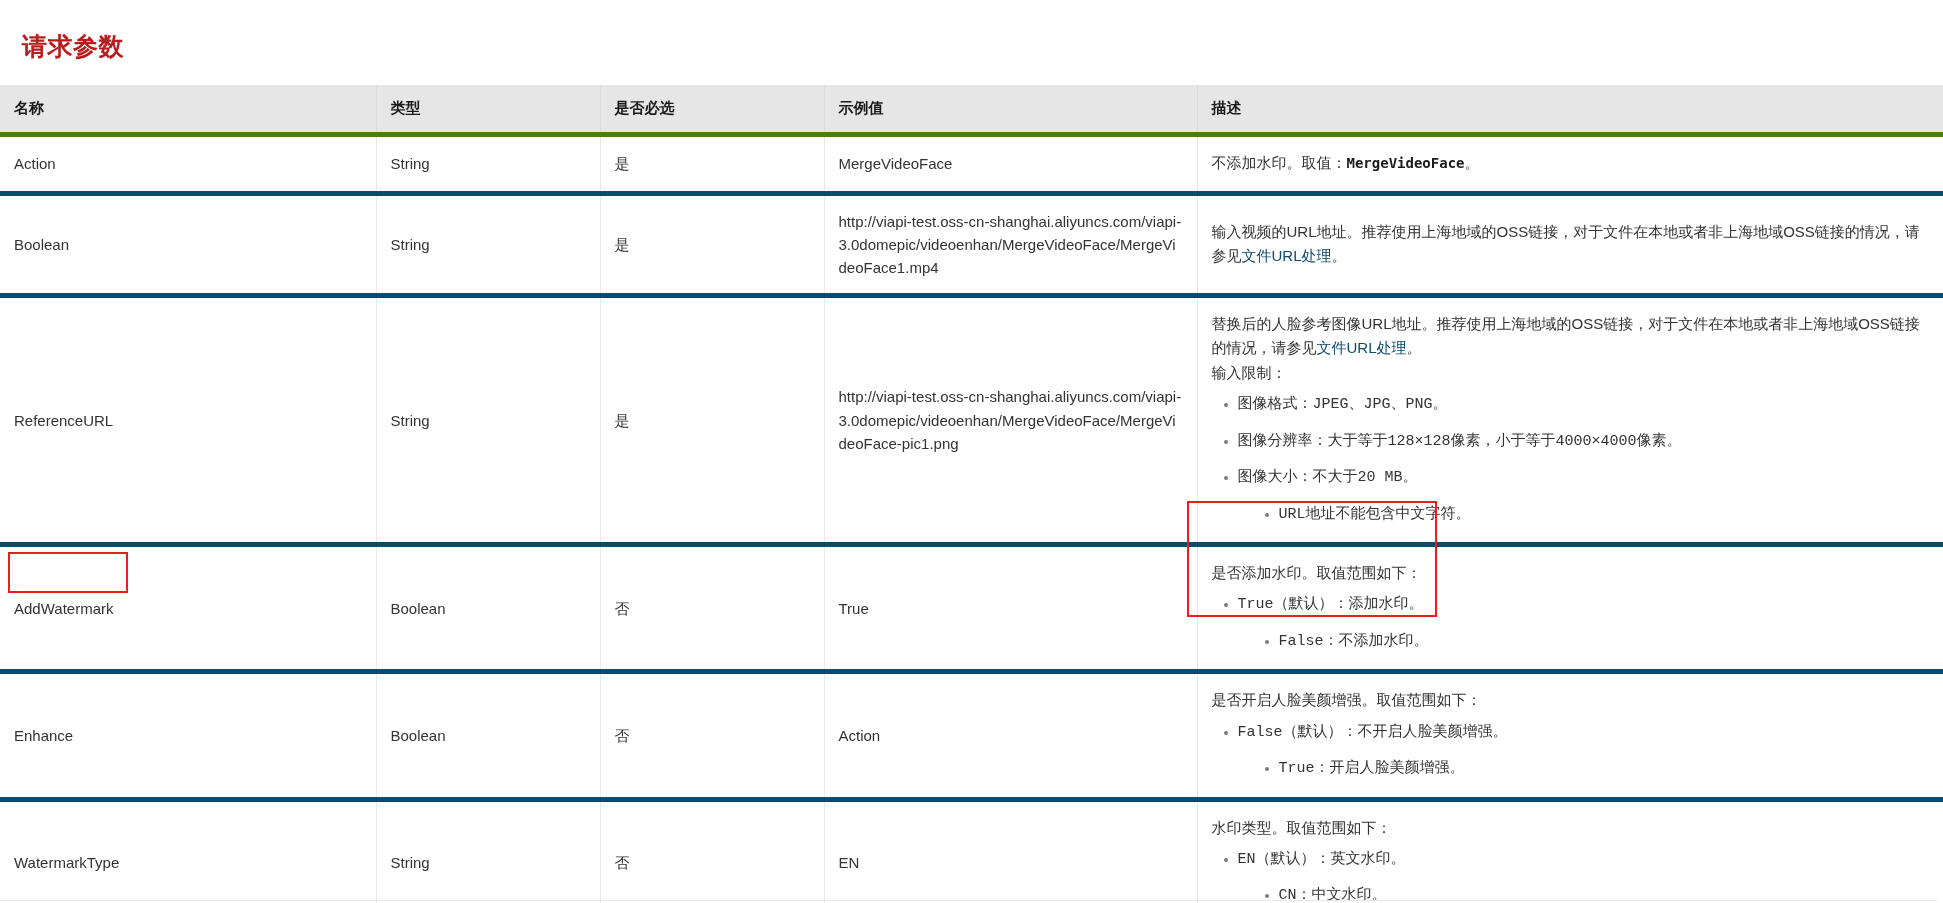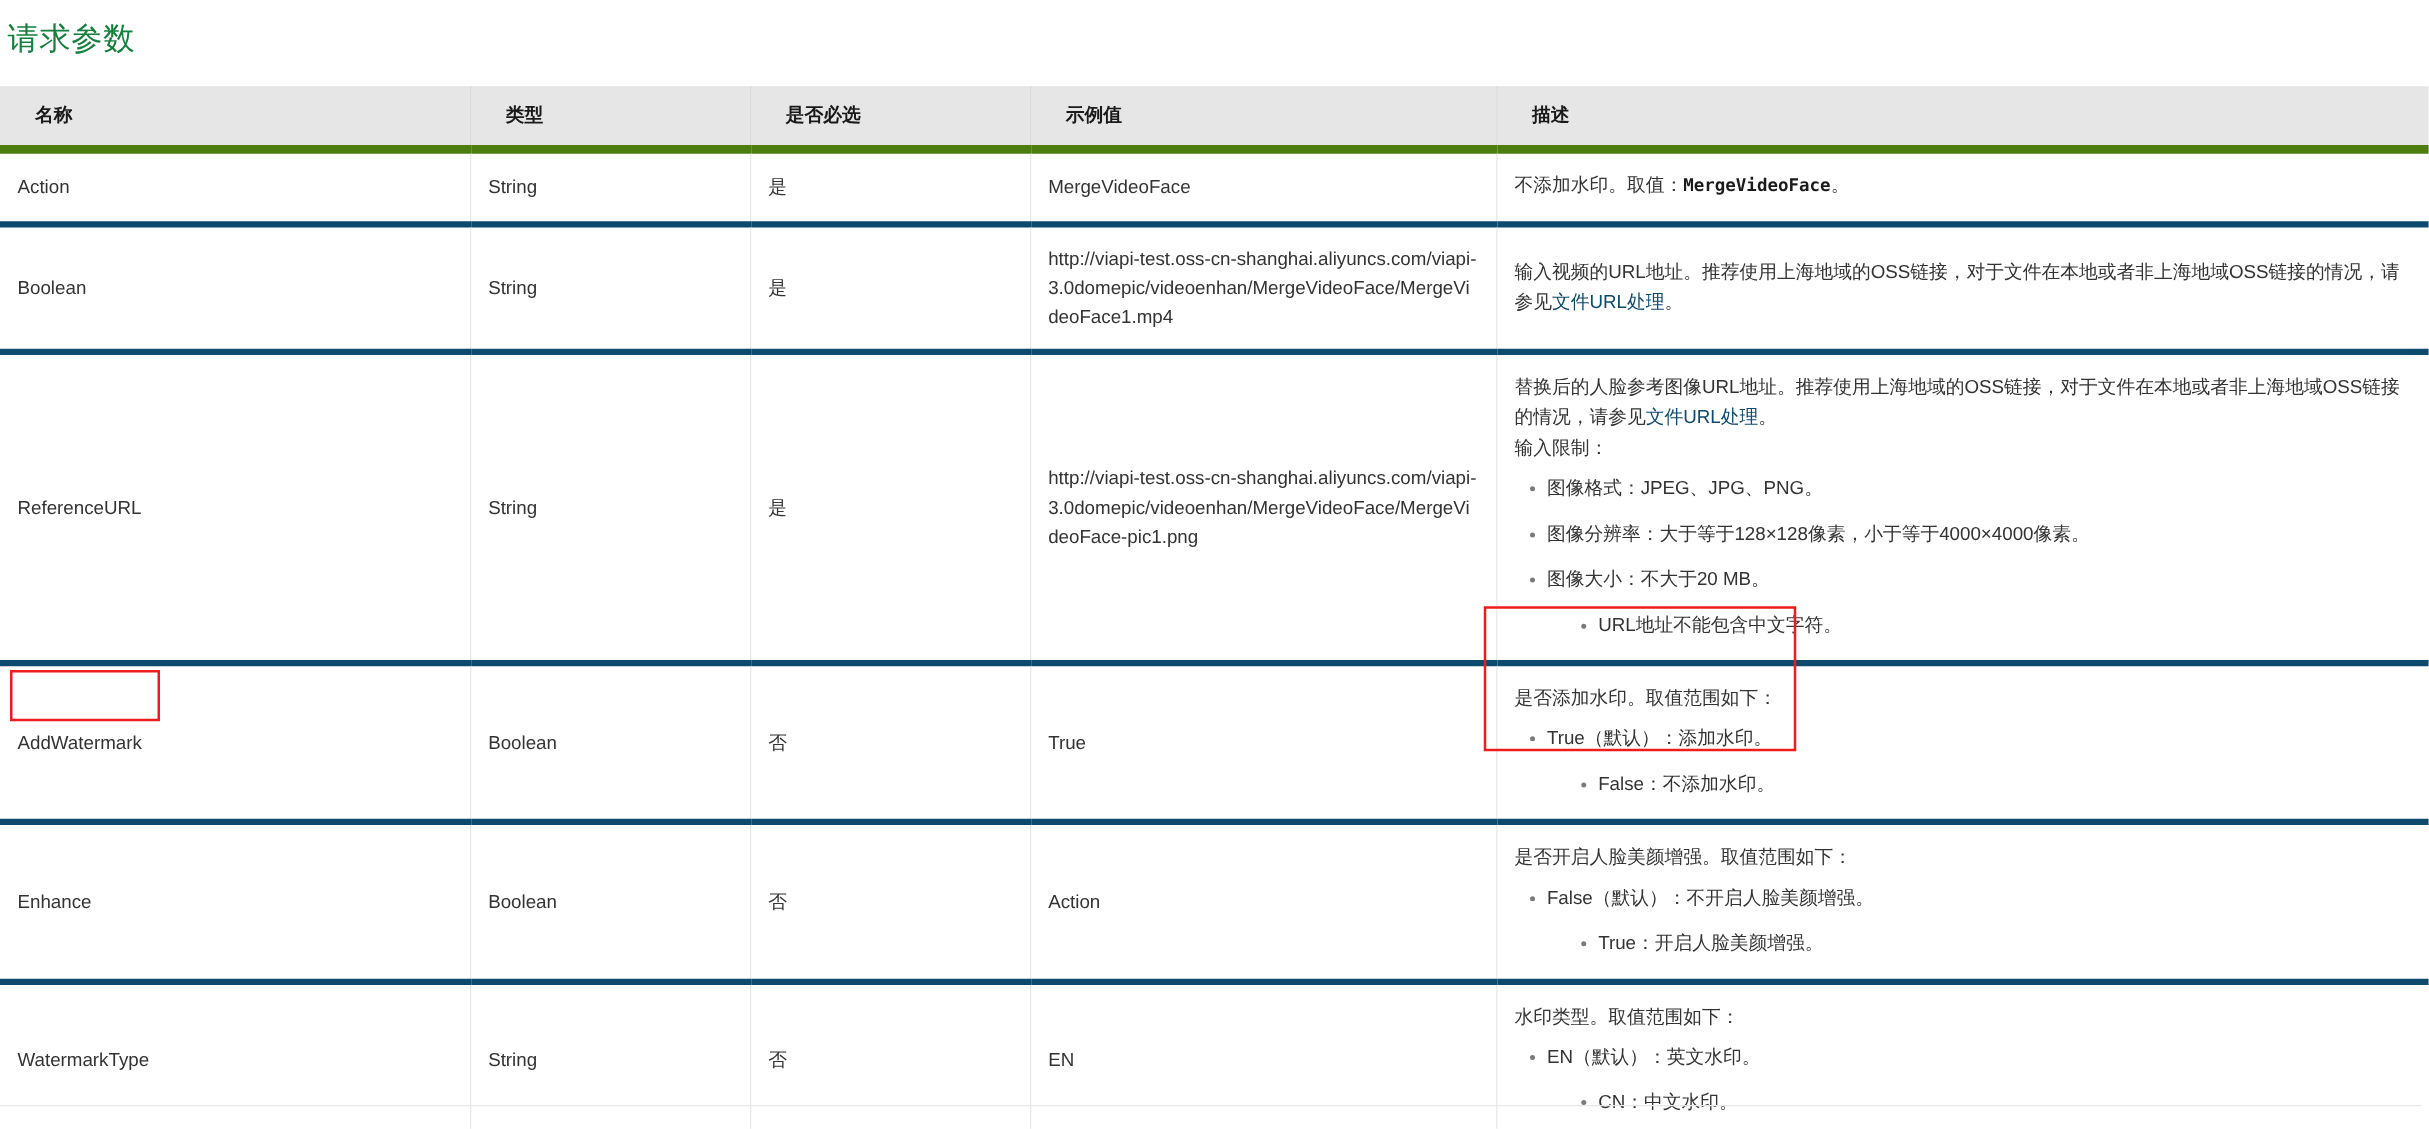--- a/index.html
+++ b/index.html
@@ -15,23 +15,23 @@
     overflow: hidden;
   }
   .page {
     position: relative;
     width: 1943px;
     height: 903px;
     box-sizing: border-box;
   }
   .page-title {
     font-size: 25px;
-    font-weight: normal;
-    color: #15803d;
-    margin: 0;
+    font-weight: bold;
+    color: #b91c1c;
+    margin: 16px;
     padding: 14px 0 0 6px;
     letter-spacing: 0.5px;
   }
   table.params {
     border-collapse: collapse;
     width: 1943px;
     table-layout: fixed;
     margin-top: 22px;
     font-size: 15px;
   }
@@ -40,24 +40,24 @@
   table.params col.c-req   { width: 224px; }
   table.params col.c-ex    { width: 373px; }
   table.params col.c-desc  { width: 746px; }
 
   table.params thead th {
     background: #e6e6e6;
     text-align: left;
     font-weight: bold;
     font-size: 15px;
     color: #1a1a1a;
-    padding: 14px 28px;
+    padding: 14px 14px;
     height: 18px;
     border-right: 1px solid #dcdcdc;
-    border-bottom: 7px solid #4d7c0f;
+    border-bottom: 5px solid #4d7c0f;
     vertical-align: middle;
   }
   table.params thead th:last-child { border-right: none; }
 
   table.params tbody td {
     border-right: 1px solid #e8e8e8;
     border-bottom: 5px solid #0c4a6e;
     padding: 14px 14px;
     vertical-align: middle;
     font-size: 15px;
@@ -80,20 +80,21 @@
   }
   .desc ul {
     margin: 10px 0 2px 0;
     padding-left: 26px;
     list-style: none;
   }
   .desc ul li {
     position: relative;
     margin: 0 0 14px 0;
     line-height: 1.5;
+    font-family: Liberation Mono, monospace;
   }
   .desc ul li:last-child { margin-bottom: 0; margin-left: 41px; }
   .desc ul li::before {
     content: "";
     position: absolute;
     left: -14px;
     top: 9px;
     width: 4px;
     height: 4px;
     border-radius: 50%;

